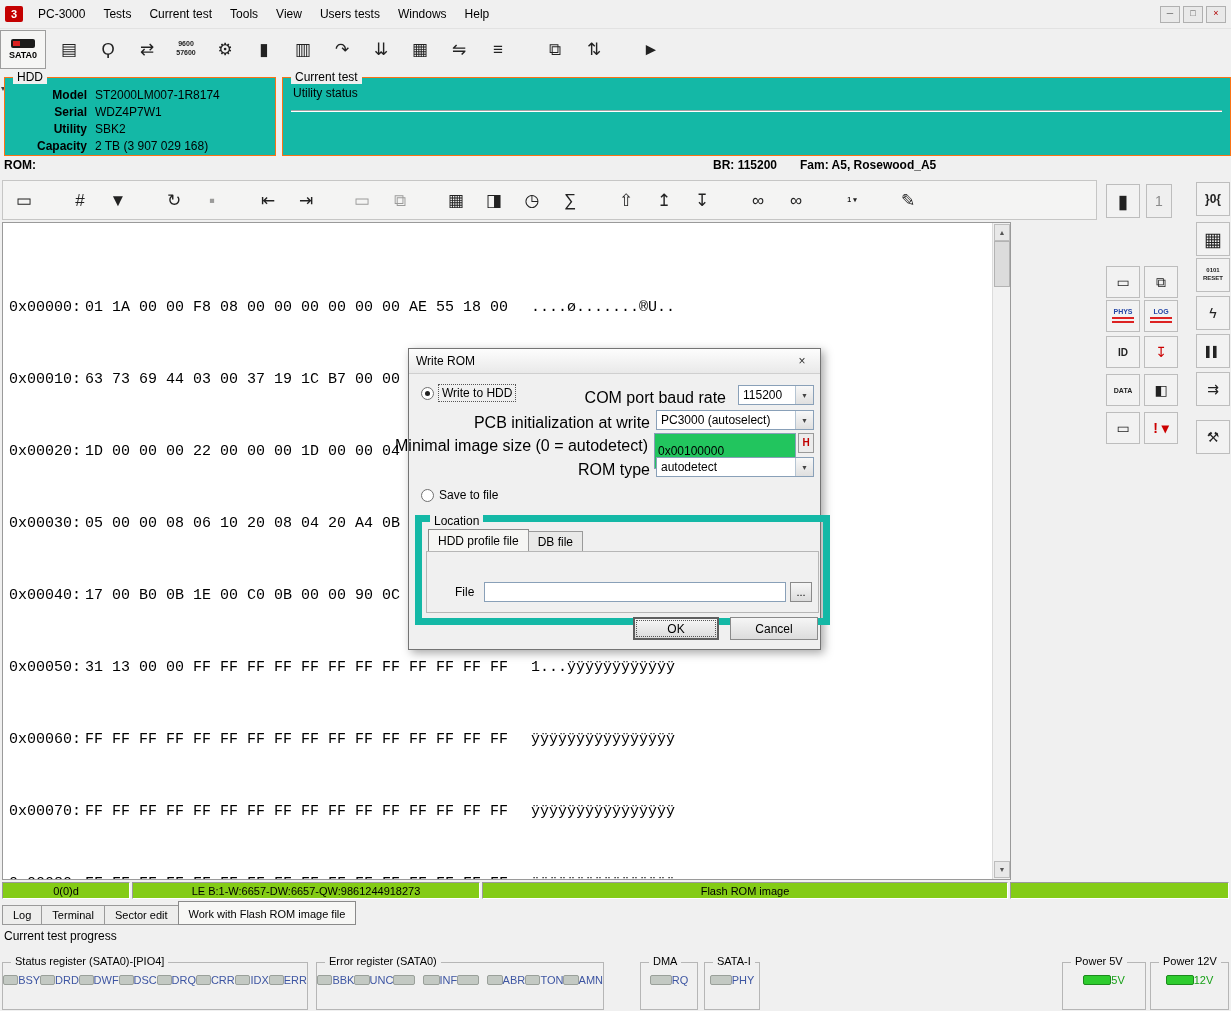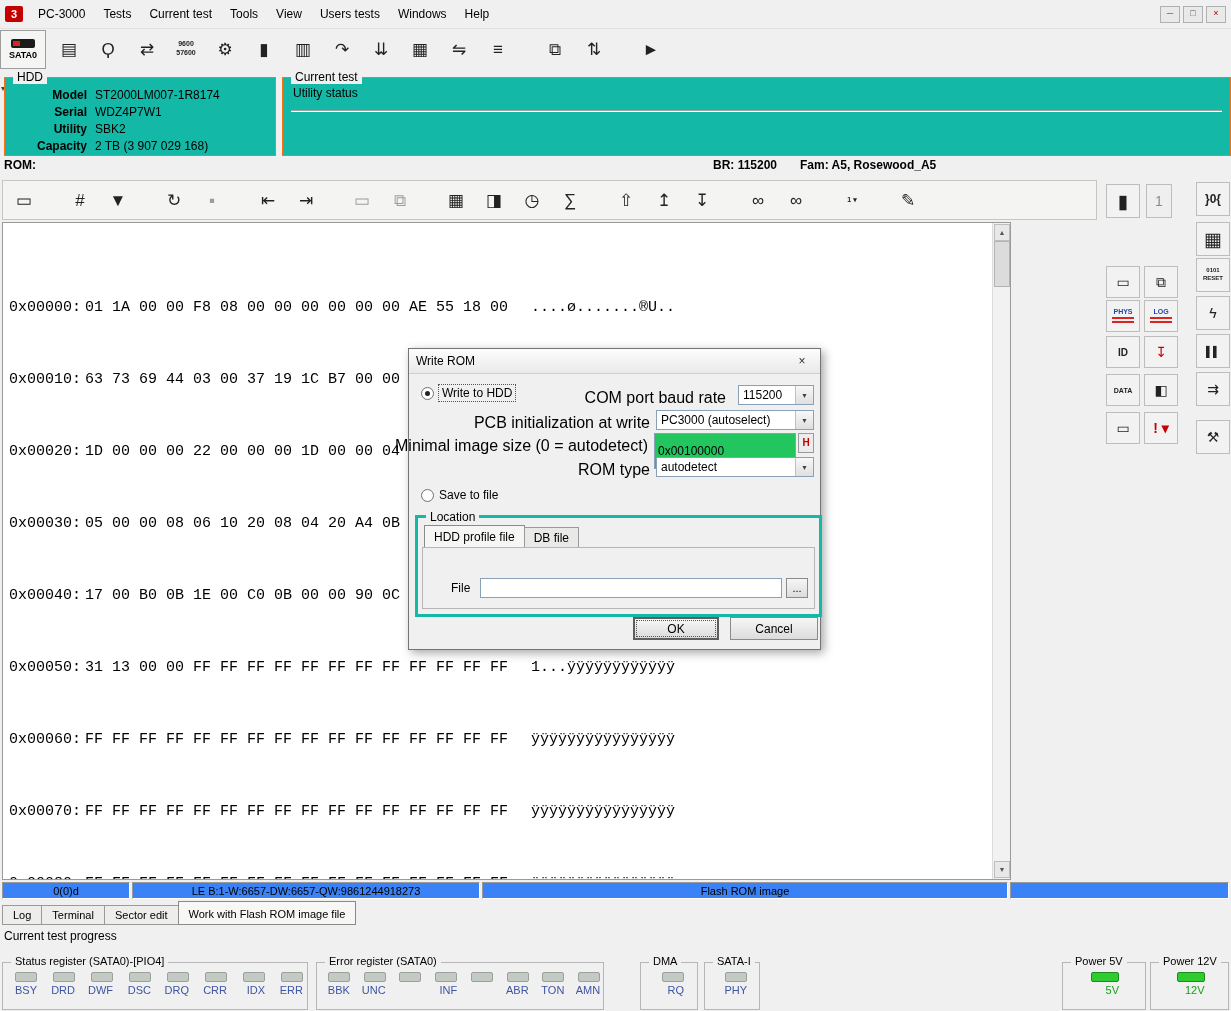--- a/index.html
+++ b/index.html
@@ -70,31 +70,31 @@
   .sbtn{position:absolute;box-sizing:border-box;border:1px solid #bdbdbd;background:#f2f2f2;color:#222;
         display:flex;flex-direction:column;align-items:center;justify-content:center;font-size:14px;padding:0;font-family:inherit}
   .sbtn .two{white-space:pre-line;font-size:6px;font-weight:700;line-height:1.3;text-align:center}
   .sbtn .blue{font-size:7px;font-weight:700;color:#2446a8}
   .redbars{width:22px;height:7px;margin-top:2px;background:repeating-linear-gradient(180deg,#d22 0 2px,#f2f2f2 2px 4px)}
   .sbtn.big{font-size:19px}
   .sbtn.disabled{color:#8a8a8a;background:#efefef}
 
   
   .statcell{position:absolute;top:882px;height:17px;border:1px solid;border-color:#9a9a9a #ffffff #ffffff #9a9a9a;
-            background:#3b82f6;font-size:11px;display:flex;align-items:center;justify-content:center;box-sizing:border-box}
+            background:#84cc16;font-size:11px;display:flex;align-items:center;justify-content:center;box-sizing:border-box}
   .tabwrap{position:absolute;left:2px;top:901px;height:24px;display:flex;align-items:flex-end}
   .tab{border:1px solid #9a9a9a;background:#ededec;padding:3px 10px 4px;font-size:11px;height:20px;
        box-sizing:border-box;margin-right:-1px;white-space:nowrap}
   .tab.active{background:#f7f7f5;height:24px;padding-top:6px;border-color:#8a8a8a}
   .progress-label{position:absolute;left:4px;top:929px;font-size:12px}
 
   .regbox{position:absolute;top:962px;height:48px;border:1px solid #b6b6b6;background:#f0f0f0;box-sizing:border-box}
   .regbox .legend{font-size:11px}
   .ledrow{display:flex;justify-content:space-around;padding-top:9px}
-  .ledcell{display:flex;flex-direction:column;align-items:flex-end;min-width:30px}
+  .ledcell{display:flex;flex-direction:row;align-items:center;min-width:30px}
   .led{width:20px;height:8px;background:#c3c9c3;border:1px solid #9aa09a;border-radius:2px}
   .led.on{background:#2ecc2e;border-color:#1d8a1d}
   .ledlabel{font-size:11px;color:#3d55a2;margin-top:2px;height:13px}
   .ledlabel.power{color:#17a017}
 
   
   .dlg{position:absolute;left:408px;top:348px;width:413px;height:302px;background:#f0f0f0;
        border:1px solid #747474;box-shadow:3px 3px 9px rgba(0,0,0,.35);z-index:50;box-sizing:border-box}
   .dlg-title{height:24px;background:linear-gradient(#fdfdfd,#e9e9e9);border-bottom:1px solid #cfcfcf;
              display:flex;align-items:center;padding:0 7px;font-size:12px}
@@ -107,21 +107,21 @@
   .focusbox{outline:1px dotted #555;padding:1px 3px}
   .combo{position:absolute;height:20px;box-sizing:border-box;border:1px solid #89a0b8;background:#fff;
          display:flex;align-items:center;font-size:12px}
   .combo .val{padding-left:4px;flex:1;overflow:hidden;white-space:nowrap}
   .combo .drop{width:17px;align-self:stretch;border-left:1px solid #b5c4d2;background:linear-gradient(#f8f8f8,#dfdfdf);
                display:flex;align-items:center;justify-content:center;font-size:7px;color:#444}
   .dlginput{position:absolute;box-sizing:border-box;height:36px;border:1px solid #89a0b8;background:#22c55e;
             font-size:12px;padding:0 3px;font-family:inherit}
   .hbtn{position:absolute;width:16px;height:20px;box-sizing:border-box;border:1px solid #9a9a9a;background:#ececec;
         color:#c00000;font-weight:700;font-size:10px;text-align:center;line-height:18px;padding:0;font-family:inherit}
-  .locgroup{position:absolute;left:6px;top:166px;width:401px;height:96px;border:3px solid #14b8a6}
+  .locgroup{position:absolute;left:6px;top:166px;width:401px;height:96px;border:7px solid #14b8a6}
   .loctabs{position:absolute;left:6px;top:7px;display:flex;align-items:flex-end}
   .loctab{border:1px solid #9a9a9a;background:#e9e9e8;padding:3px 9px;font-size:12px;height:21px;
           box-sizing:border-box;margin-right:-1px;white-space:nowrap}
   .loctab.active{background:#f6f6f4;height:23px;padding-top:4px;border-color:#8a8a8a}
   .locpage{position:absolute;left:4px;right:4px;top:29px;bottom:5px;border:1px solid #b6b6b6;background:#f0f0f0}
   .filerow{position:absolute;left:28px;right:6px;top:30px;height:20px;display:flex;align-items:center}
   .filerow .flabel{margin-right:10px}
   .fileinput{flex:1;height:20px;box-sizing:border-box;border:1px solid #89a0b8;background:#fff;font-size:12px;
              padding:0 3px;font-family:inherit}
   .browsebtn{width:22px;height:20px;margin-left:4px;border:1px solid #8a8a8a;background:linear-gradient(#f6f6f6,#dcdcdc);

